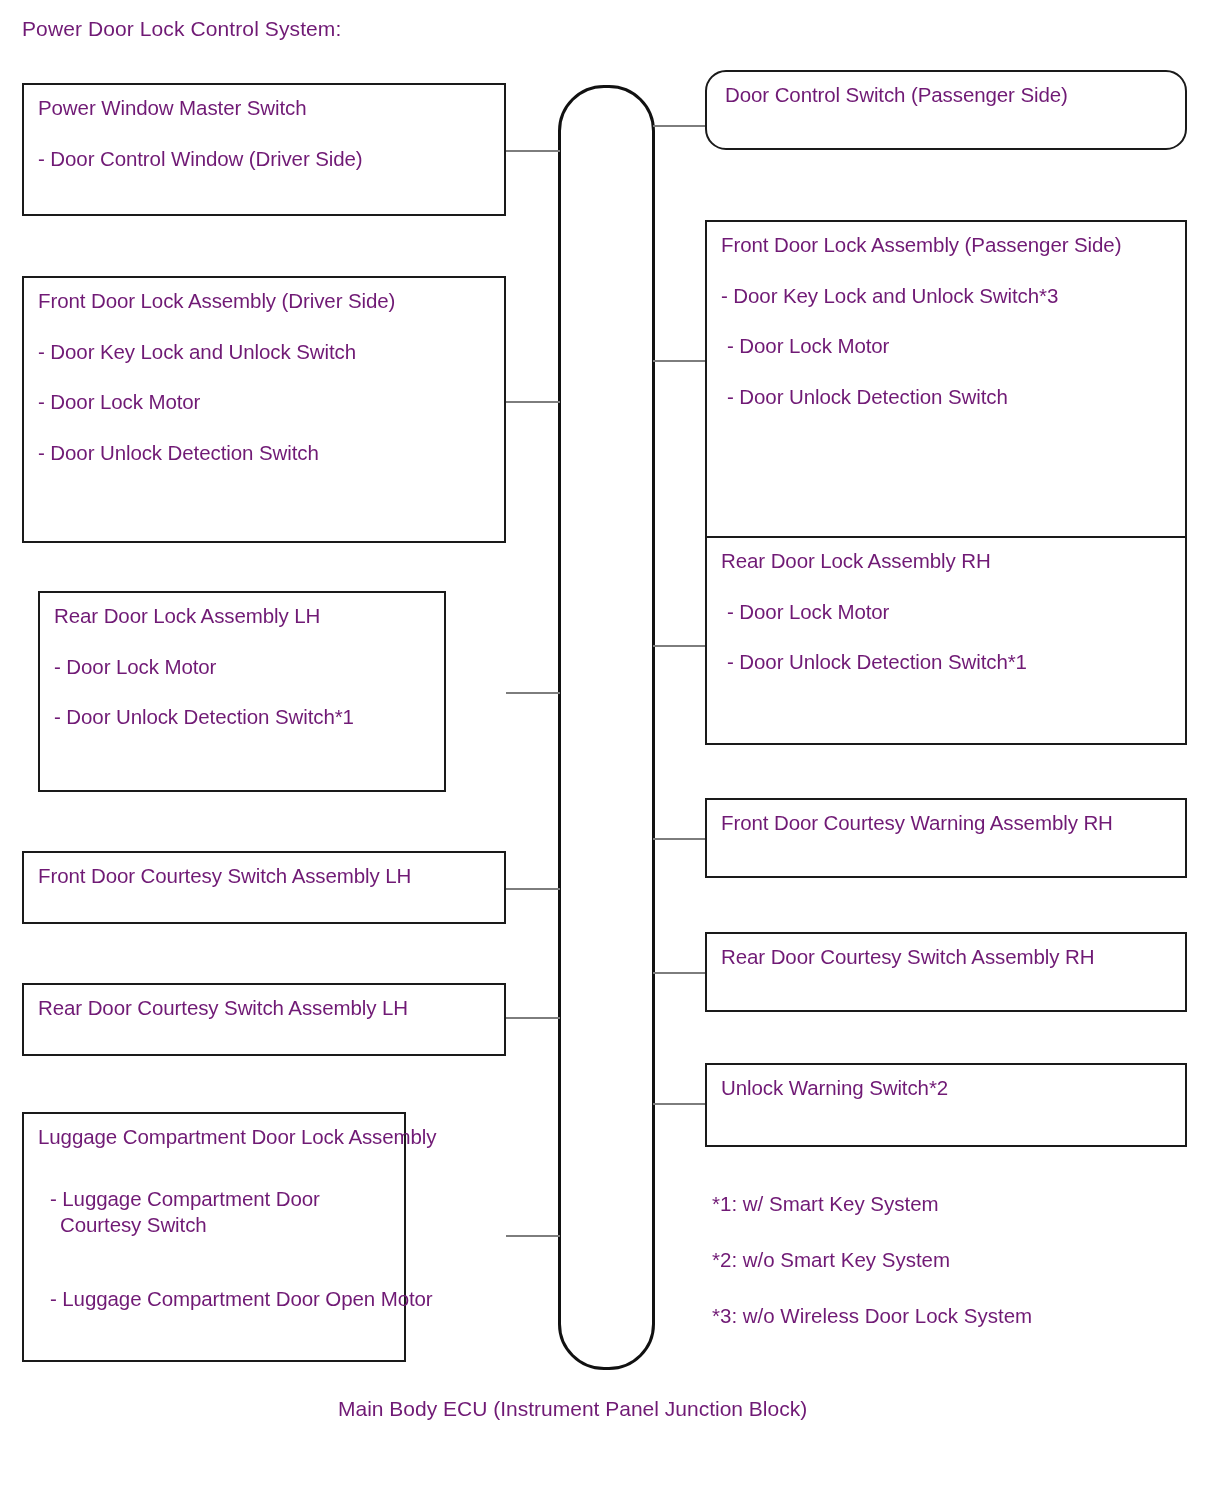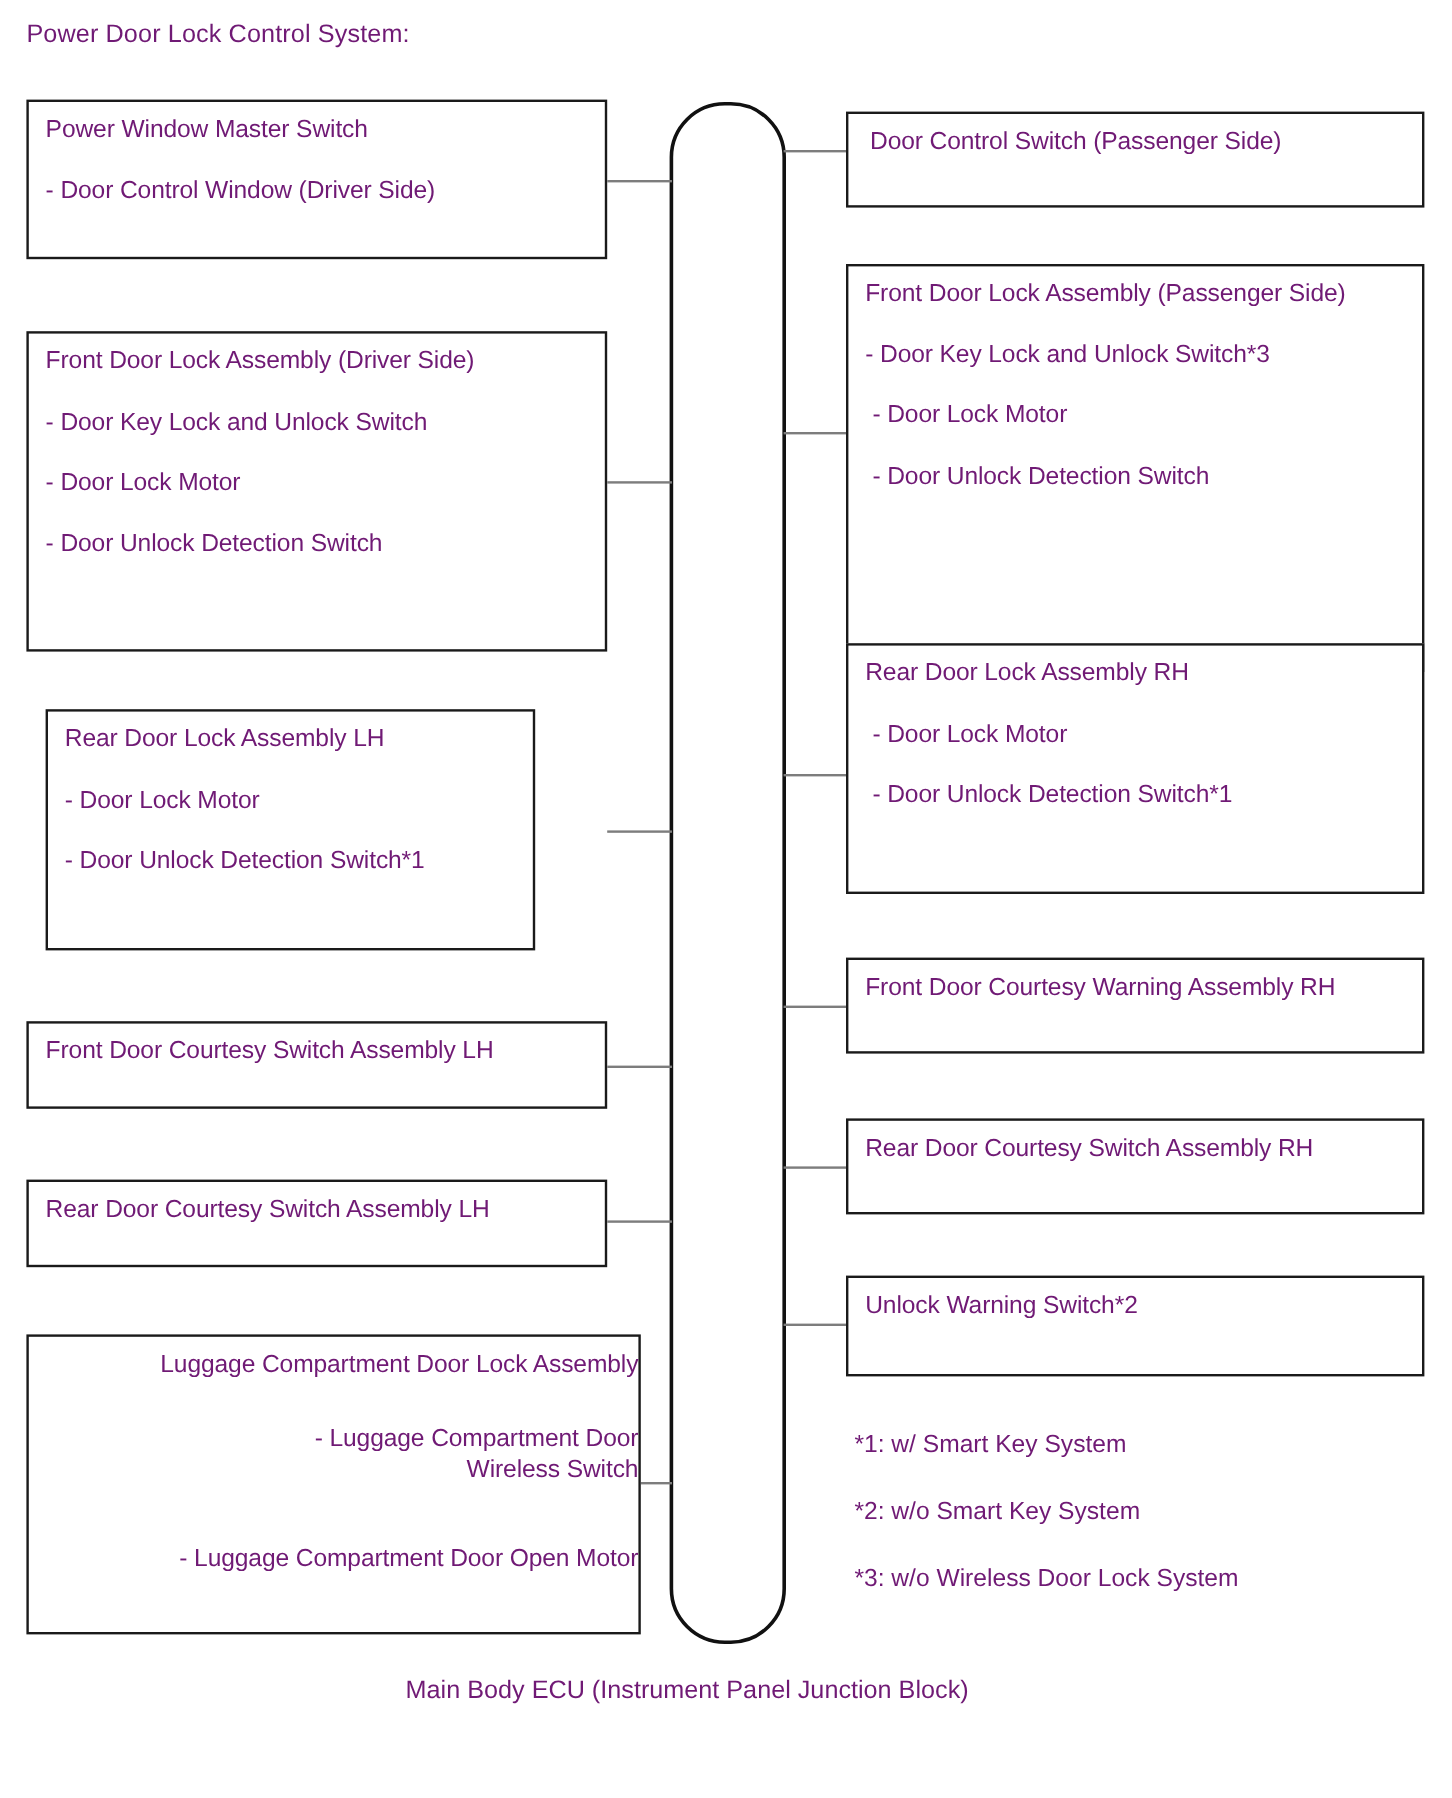--- a/index.html
+++ b/index.html
@@ -125,28 +125,28 @@
   </div>
 
   <div class="node" style="left:22px; top:851px; width:484px; height:73px;">
     <div class="line">Front Door Courtesy Switch Assembly LH</div>
   </div>
 
   <div class="node" style="left:22px; top:983px; width:484px; height:73px;">
     <div class="line">Rear Door Courtesy Switch Assembly LH</div>
   </div>
 
-  <div class="node" style="left:22px; top:1112px; width:512px; height:250px;text-align:right;">
+  <div class="node" style="left:22px; top:1112px; width:384px; height:250px;">
     <div class="line">Luggage Compartment Door Lock Assembly</div>
     <div class="line tight" style="margin-top:40px; padding-left:12px;">- Luggage Compartment Door</div>
-    <div class="line tight" style="margin-top:5px; padding-left:22px;">Wireless Switch</div>
+    <div class="line tight" style="margin-top:5px; padding-left:22px;">Courtesy Switch</div>
     <div class="line" style="margin-top:52px; padding-left:12px;">- Luggage Compartment Door Open Motor</div>
   </div>
 
-  <div class="node" style="left:705px; top:93px; width:482px; height:80px; padding-left:18px;">
+  <div class="node" style="left:705px; top:70px; width:482px; height:80px; padding-left:18px;border-radius:21px;">
     <div class="line">Door Control Switch (Passenger Side)</div>
   </div>
 
   <div class="node overflow-node" style="left:705px; top:220px; width:482px; height:340px;">
     <div class="line">Front Door Lock Assembly (Passenger Side)</div>
     <div class="line">- Door Key Lock and Unlock Switch*3</div>
     <div class="line" style="padding-left:6px;">- Door Lock Motor</div>
     <div class="line" style="padding-left:6px;">- Door Unlock Detection Switch</div>
   </div>
 

